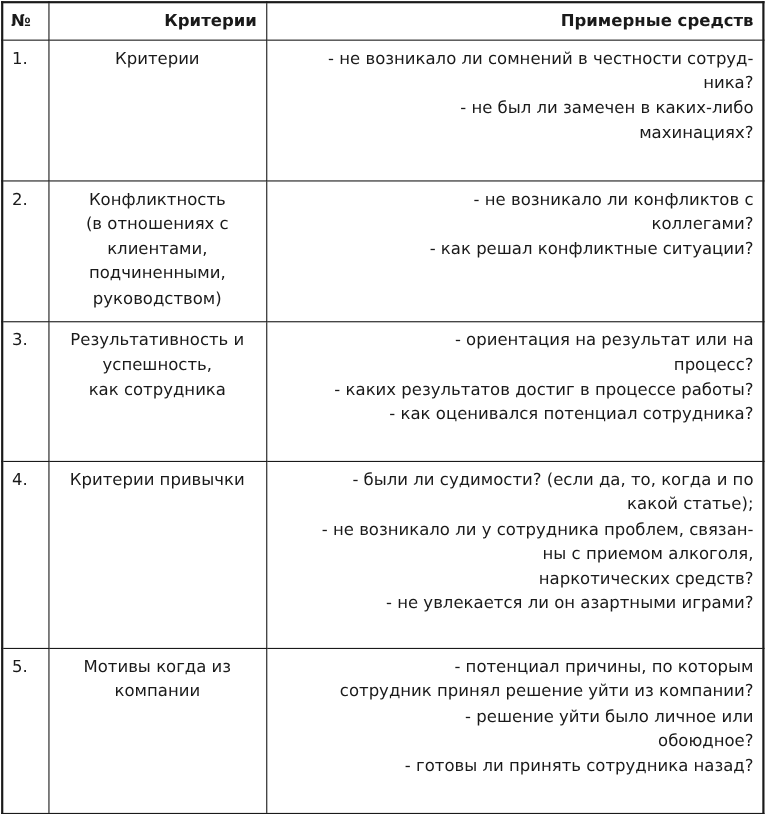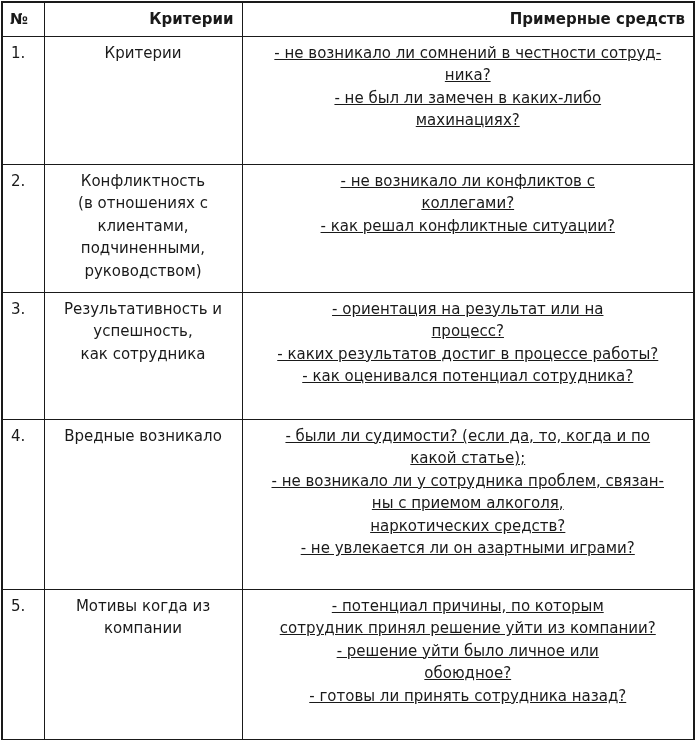--- a/index.html
+++ b/index.html
@@ -49,24 +49,23 @@
   td.cell-num {
     text-align: left;
     padding-left: 7px;
   }
   td.cell-criteria {
     text-align: center;
     padding-left: 4px;
     padding-right: 4px;
   }
   td.cell-questions {
-    text-align: center;
+    text-align: right;
     padding-left: 9px;
     padding-right: 8px;
-    text-decoration: underline;
   }
 
   tbody tr:nth-child(1) { height: 128px; }
   tbody tr:nth-child(2) { height: 128px; }
   tbody tr:nth-child(3) { height: 127px; }
   tbody tr:nth-child(4) { height: 170px; }
   tbody tr:nth-child(5) { height: 151px; }
 </style>
 </head>
 <body>
@@ -110,21 +109,21 @@
         <td class="cell-criteria">Результативность и
 успешность,
 как сотрудника</td>
         <td class="cell-questions">- ориентация на результат или на
 процесс?
 - каких результатов достиг в процессе работы?
 - как оценивался потенциал сотрудника?</td>
       </tr>
       <tr>
         <td class="cell-num">4.</td>
-        <td class="cell-criteria">Вредные возникало</td>
+        <td class="cell-criteria">Критерии привычки</td>
         <td class="cell-questions">- были ли судимости? (если да, то, когда и по
 какой статье);
 - не возникало ли у сотрудника проблем, связан-
 ны с приемом алкоголя,
 наркотических средств?
 - не увлекается ли он азартными играми?</td>
       </tr>
       <tr>
         <td class="cell-num">5.</td>
         <td class="cell-criteria">Мотивы когда из

